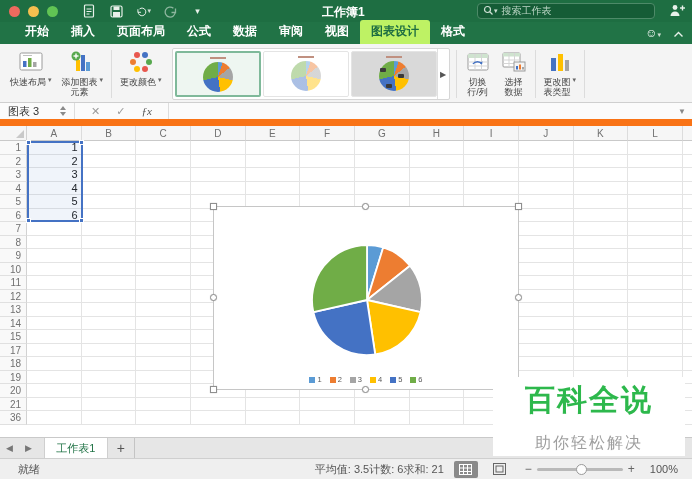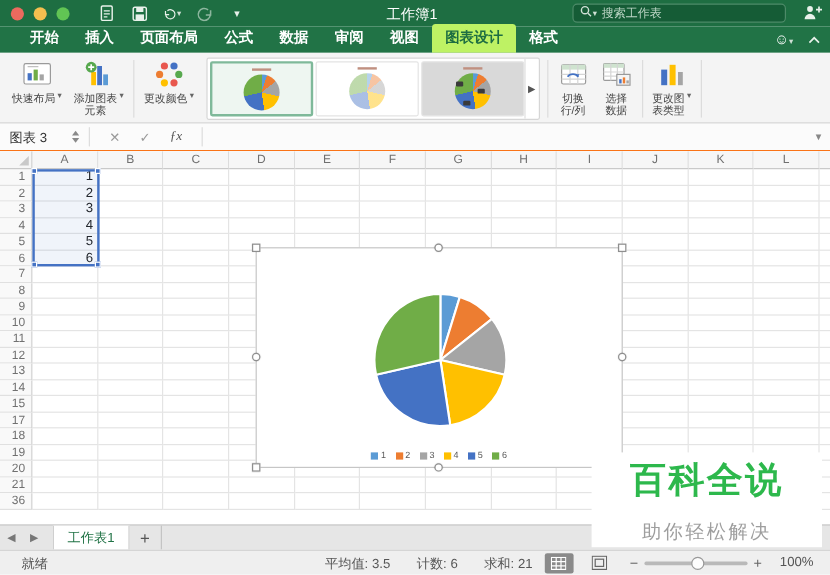--- a/index.html
+++ b/index.html
@@ -9,21 +9,21 @@
 
 
 #titlebar { position:absolute; left:0; top:0; width:692px; height:22px; background:#1E6E42; display:flex; align-items:center; }
 .tlights { display:flex; gap:8px; margin-left:9px; }
 .tlight { width:11px; height:11px; border-radius:50%; }
 .tl-red{ background:#EC6A5E; } .tl-yellow{ background:#F5BF4F; } .tl-green{ background:#61C454; }
 .wicons { display:flex; align-items:center; gap:12px; margin-left:24px; }
 .wicon { width:15px; height:14px; display:flex; align-items:center; justify-content:center; }
 .wicon svg { display:block; }
 .tinycaret { color:#cfe0d5; font-size:7px; }
-#doc-title { position:absolute; left:322px; top:4px; color:#fff; font-size:12px; font-weight:normal; }
+#doc-title { position:absolute; left:322px; top:4px; color:#fff; font-size:12px; font-weight:bold; }
 #searchbox { position:absolute; left:477px; top:3px; width:178px; height:16px; background:#155C36; border:1px solid #4d8a68; border-radius:4px; display:flex; align-items:center; padding:0 5px; }
 #searchbox .ph { color:#bdd6c6; font-size:10px; margin-left:4px; }
 #share-btn { position:absolute; right:6px; top:3px; }
 
 
 #tabrow { position:absolute; left:0; top:22px; width:692px; height:22px; background:#217346; display:flex; align-items:flex-end; padding-left:14px; }
 .rtab { color:#fff; font-size:12px; font-weight:bold; padding:3px 11px 4px 11px; cursor:default; }
 .rtab.active { background:#bef264; color:#1E6E42; border-radius:3px 3px 0 0; }
 #tabrow-right { position:absolute; right:8px; top:24px; display:flex; align-items:center; gap:12px; color:#fff; }
 .smiley { font-size:12px; color:#fff; }
@@ -42,21 +42,21 @@
 .gtile { width:86px; margin:2px 0 2px 2px; border:1px solid #e4e4e4; border-radius:2px; background:#fff; position:relative; display:flex; flex-direction:column; align-items:center; }
 .gtile.selected { border:2px solid #7fb99a; background:#eef6f1; }
 .gtile .ttitle { width:16px; height:2px; background:#c09080; margin-top:4px; }
 .mini-pie { width:30px; height:30px; border-radius:50%; margin-top:3px; }
 .gtile.t2 .mini-pie { opacity:.45; }
 .gtile.t3 { background:#d9d9d9; }
 .chip { position:absolute; width:6px; height:4px; background:#3a3a3a; border-radius:1px; }
 #gal-scroll { width:14px; border-left:1px solid #e0e0e0; display:flex; align-items:center; justify-content:center; color:#555; font-size:8px; margin-left:auto; }
 
 
-#formulabar { position:absolute; left:0; top:103px; width:692px; height:23px; background:#fbfbfb; border-bottom:1px solid #f97316; display:flex; align-items:center; }
+#formulabar { position:absolute; left:0; top:103px; width:692px; height:23px; background:#fbfbfb; border-bottom:7px solid #f97316; display:flex; align-items:center; }
 #namebox { width:58px; padding-left:8px; font-size:11px; color:#333; }
 #stepper { display:flex; flex-direction:column; gap:2px; margin-left:2px; }
 .tri-up { width:0; height:0; border-left:3px solid transparent; border-right:3px solid transparent; border-bottom:4px solid #8a8a8a; }
 .tri-dn { width:0; height:0; border-left:3px solid transparent; border-right:3px solid transparent; border-top:4px solid #8a8a8a; }
 .fdiv { width:1px; height:16px; background:#ddd; margin:0 8px; }
 .fico { color:#9a9a9a; font-size:11px; margin:0 8px; }
 .fico.fx { color:#555; font-style:italic; font-family:"Liberation Serif","DejaVu Serif",serif; }
 #fx-input { flex:1; height:100%; }
 #fb-caret { color:#888; font-size:8px; margin-right:6px; }
 
@@ -94,21 +94,21 @@
 
 #sheetbar { position:absolute; left:0; top:437px; width:692px; height:21px; background:#e6e6e6; border-top:1px solid #c9c9c9; display:flex; align-items:stretch; }
 .sb-arrow { color:#777; font-size:9px; align-self:center; padding:0 6px; }
 #sheettab { width:64px; margin-left:6px; background:#fff; border-right:1px solid #cfcfcf; border-left:1px solid #cfcfcf; display:flex; align-items:center; justify-content:center; font-size:11px; color:#217346; }
 #addsheet { width:26px; display:flex; align-items:center; justify-content:center; font-size:14px; color:#555; }
 #sb-div { width:1px; background:#c4c4c4; }
 
 
 #statusbar { position:absolute; left:0; top:458px; width:692px; height:21px; background:#efefef; border-top:1px solid #cfcfcf; display:flex; align-items:center; font-size:11px; color:#555; }
 #ready { margin-left:18px; }
-#stats { margin-left:auto; display:flex; gap:22px; }
+#stats { margin-left:auto; display:flex; }
 .viewbtn { width:24px; height:17px; border-radius:2px; display:flex; align-items:center; justify-content:center; margin-left:10px; }
 .viewbtn.sel { background:#8a8a8a; }
 #zoomctl { display:flex; align-items:center; margin:0 10px 0 8px; }
 #zminus,#zplus { color:#666; font-size:12px; padding:0 5px; }
 #ztrack { position:relative; width:86px; height:3px; background:#b9b9b9; border-radius:2px; }
 #zthumb { position:absolute; left:45%; top:-4px; width:11px; height:11px; border-radius:50%; background:#fdfdfd; border:1px solid #9a9a9a; }
 #zoomlevel { margin-right:14px; }
 </style>
 </head>
 <body>

